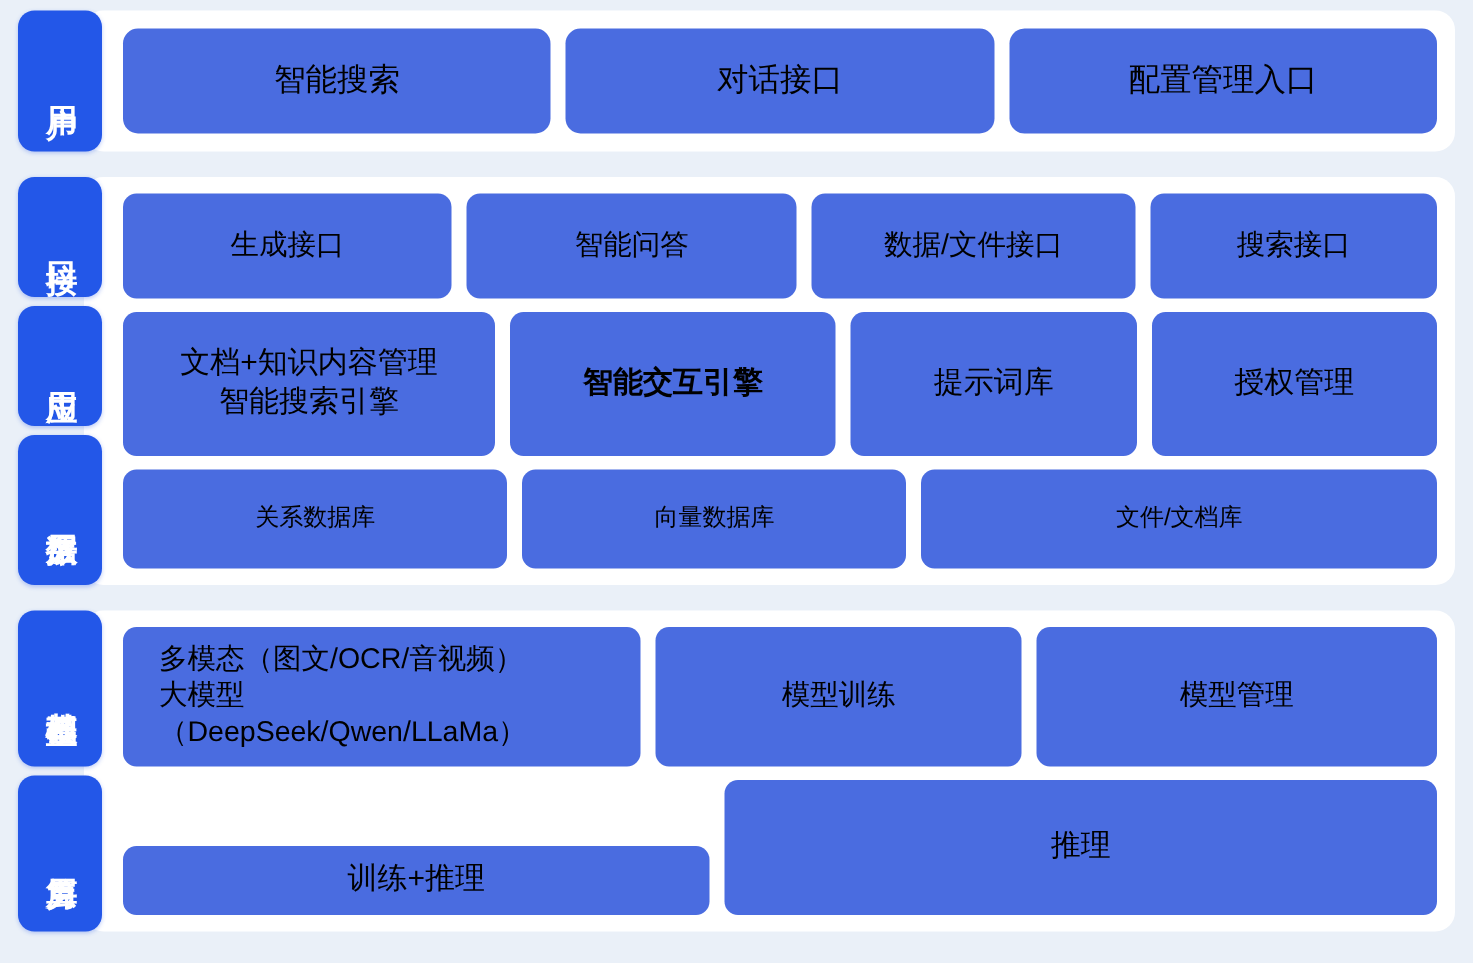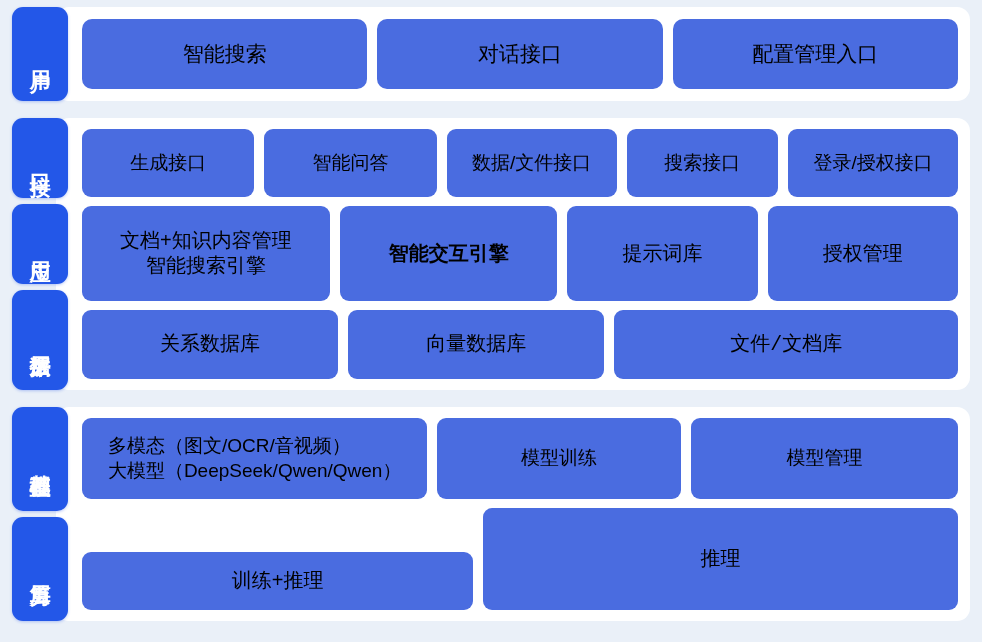--- a/index.html
+++ b/index.html
@@ -104,21 +104,21 @@
     justify-content: center;
   }
 
   
   #section-user .section-panel { padding: 12px 12px 12px 26px; }
   #section-user .row { height: 60px; }
   #section-user .box { font-size: 21px; border-radius: 10px; }
 
   #section-core .row-interface .box { font-size: 19px; }
   #section-core .row-app .box { font-size: 20px; }
-  #section-core .row-data .box { font-size: 20px; font-family: Liberation Mono, monospace; }
+  #section-core .row-data .box { font-size: 16px; }
 
   #section-infra .row-model .box { font-size: 19px; }
   #section-infra .row-compute .box { font-size: 20px; }
 </style>
 </head>
 <body>
 
 <div class="diagram">
 
   <section class="section" id="section-user" style="flex:0 0 94px;">
@@ -140,21 +140,20 @@
       <div class="rail-tab">应用</div>
       <div class="rail-tab" style="flex:1.3;">数据层</div>
     </div>
     <div class="section-panel">
 
       <div class="row row-interface">
         <div class="box" style="flex:1.02;">生成接口</div>
         <div class="box" style="flex:1.02;">智能问答</div>
         <div class="box" style="flex:1;">数据/文件接口</div>
         <div class="box" style="flex:0.85;">搜索接口</div>
-        <div class="box" style="flex:1;">登录/授权接口</div>
       </div>
 
       <div class="row row-app">
         <div class="box two-line" style="flex:1.18; text-align:center;">文档+知识内容管理
 智能搜索引擎</div>
         <div class="box" style="flex:1;font-weight:bold;">智能交互引擎</div>
         <div class="box" style="flex:0.84;">提示词库</div>
         <div class="box" style="flex:0.84;">授权管理</div>
       </div>
 
@@ -169,21 +168,21 @@
 
   <section class="section" id="section-infra" style="flex:0 0 214px;">
     <div class="section-rail">
       <div class="rail-tab">基础模型</div>
       <div class="rail-tab">算力层</div>
     </div>
     <div class="section-panel">
 
       <div class="row row-model">
         <div class="box two-line" style="flex:1.52;">多模态（图文/OCR/音视频）
-大模型（DeepSeek/Qwen/Qwen）</div>
+大模型（DeepSeek/Qwen/LLaMa）</div>
         <div class="box" style="flex:1;">模型训练</div>
         <div class="box" style="flex:1.12;">模型管理</div>
       </div>
 
       <div class="row row-compute">
         <div class="box" style="flex:0.86;margin-top:44px;">训练+推理</div>
         <div class="box" style="flex:1.07;text-align:center;">推理</div>
       </div>
 
     </div>

